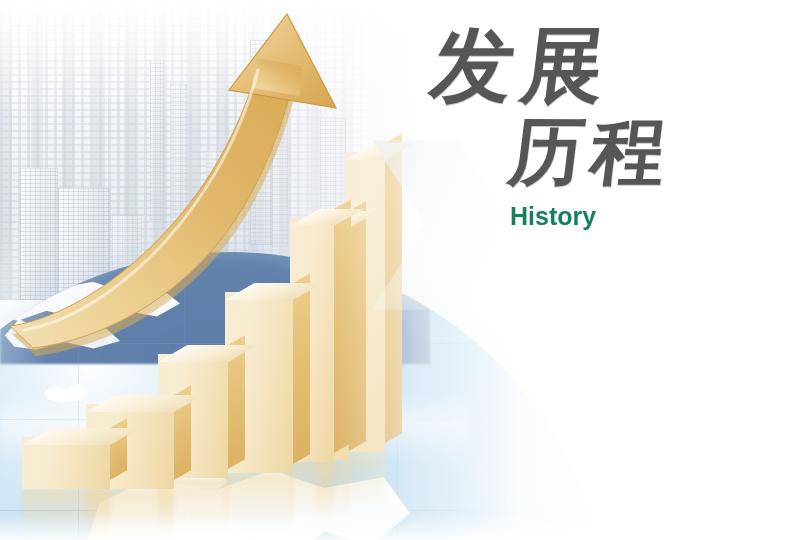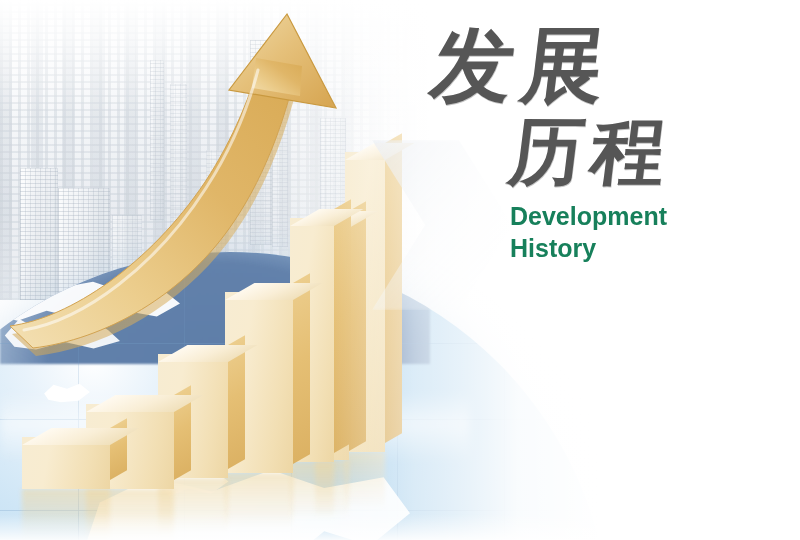--- a/index.html
+++ b/index.html
@@ -342,18 +342,17 @@
   </svg>
 
   <div class="chevron"></div>
   <div class="right-fade"></div>
   <div class="bottom-fade"></div>
 
   <div class="text-block">
     <div class="cn-line cn1">发展</div>
     <div class="cn-line cn2">历程</div>
     <div class="en">
-      <div>Development</div>
       <div>History</div>
     </div>
   </div>
 
 </div>
 
 </body></html>

